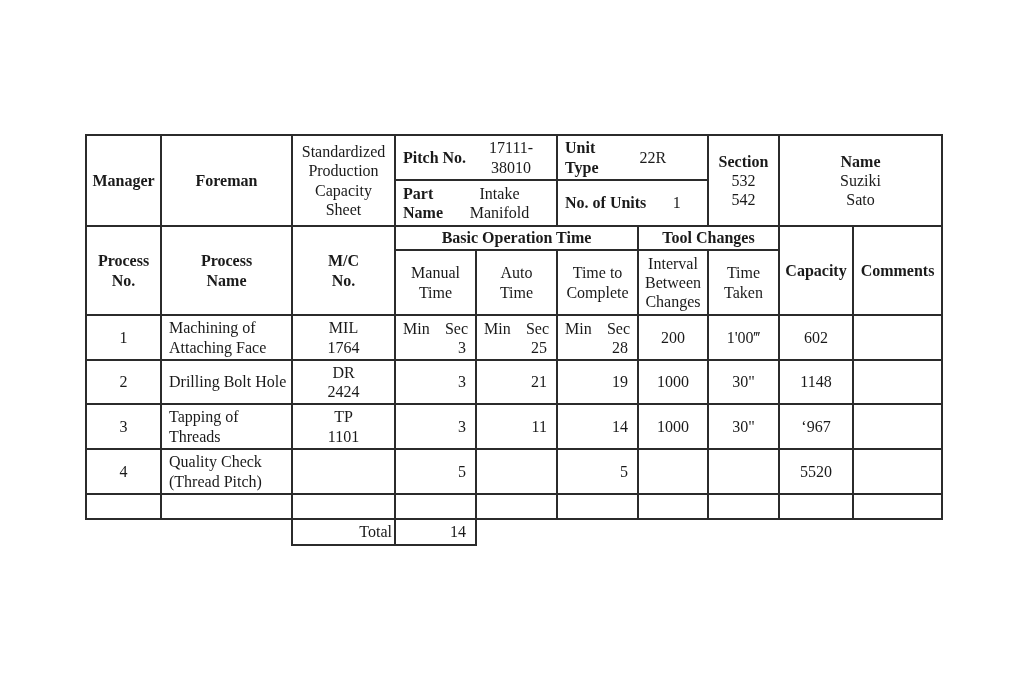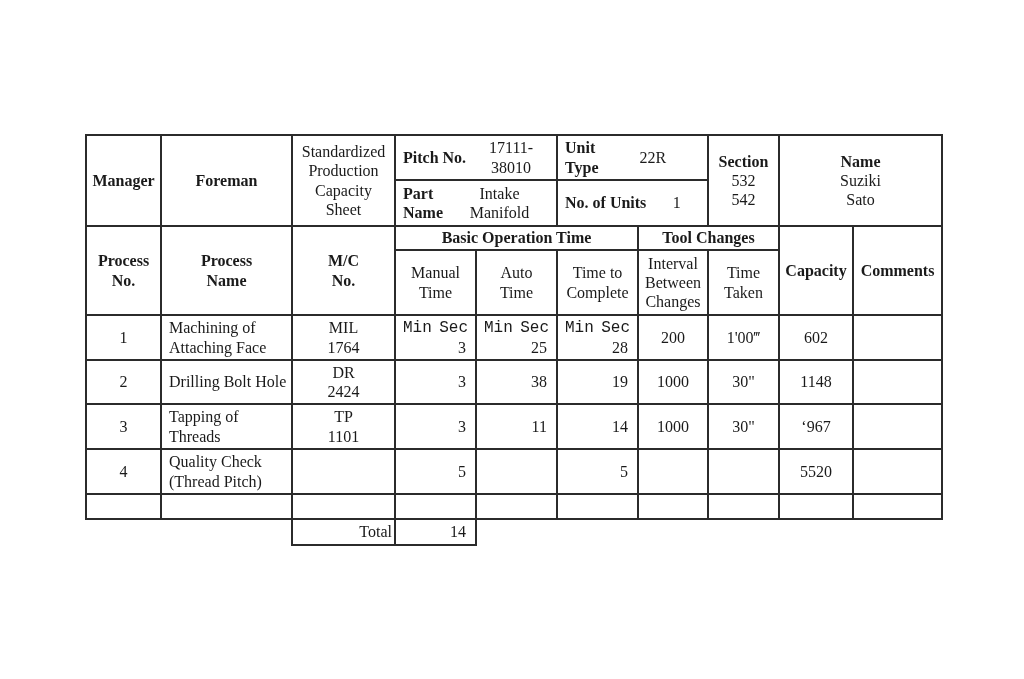--- a/index.html
+++ b/index.html
@@ -79,21 +79,20 @@
     padding-right: 9px;
   }
   
   td.cell-time {
     vertical-align: top;
   }
   .minsec {
     display: flex;
     justify-content: space-between;
     padding: 3px 7px 0 7px;
-    font-family: Liberation Mono, monospace;
   }
   .tnum {
     text-align: right;
     padding-right: 9px;
   }
   td.cell-total-label {
     text-align: right;
     padding-right: 2px;
   }
 </style>
@@ -227,21 +226,21 @@
       <td>602</td>
       <td></td>
     </tr>
 
     <tr style="height:44px">
       <td>2</td>
       <td class="cell-name"><span class="ml">Drilling Bolt Hole</span></td>
       <td><span class="ml">DR
 2424</span></td>
       <td class="cell-num">3</td>
-      <td class="cell-num">38</td>
+      <td class="cell-num">21</td>
       <td class="cell-num">19</td>
       <td>1000</td>
       <td>30"</td>
       <td>1148</td>
       <td></td>
     </tr>
 
     <tr style="height:45px">
       <td>3</td>
       <td class="cell-name"><span class="ml">Tapping of

